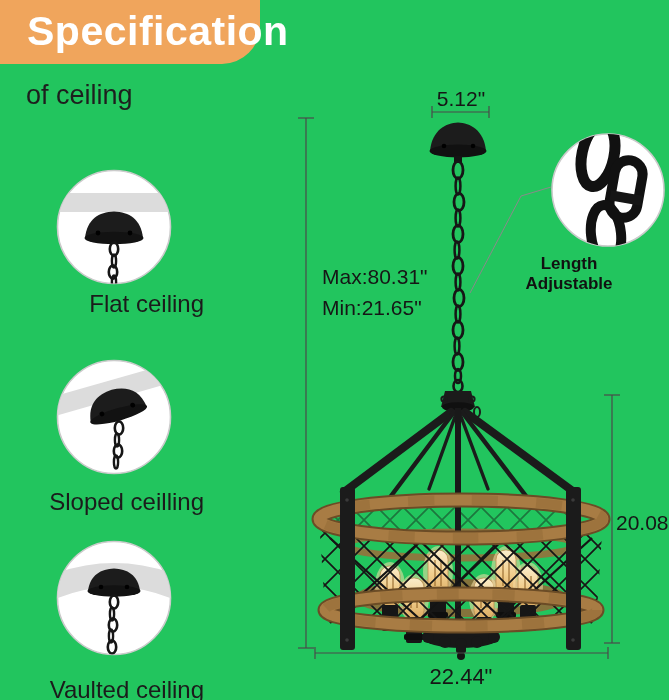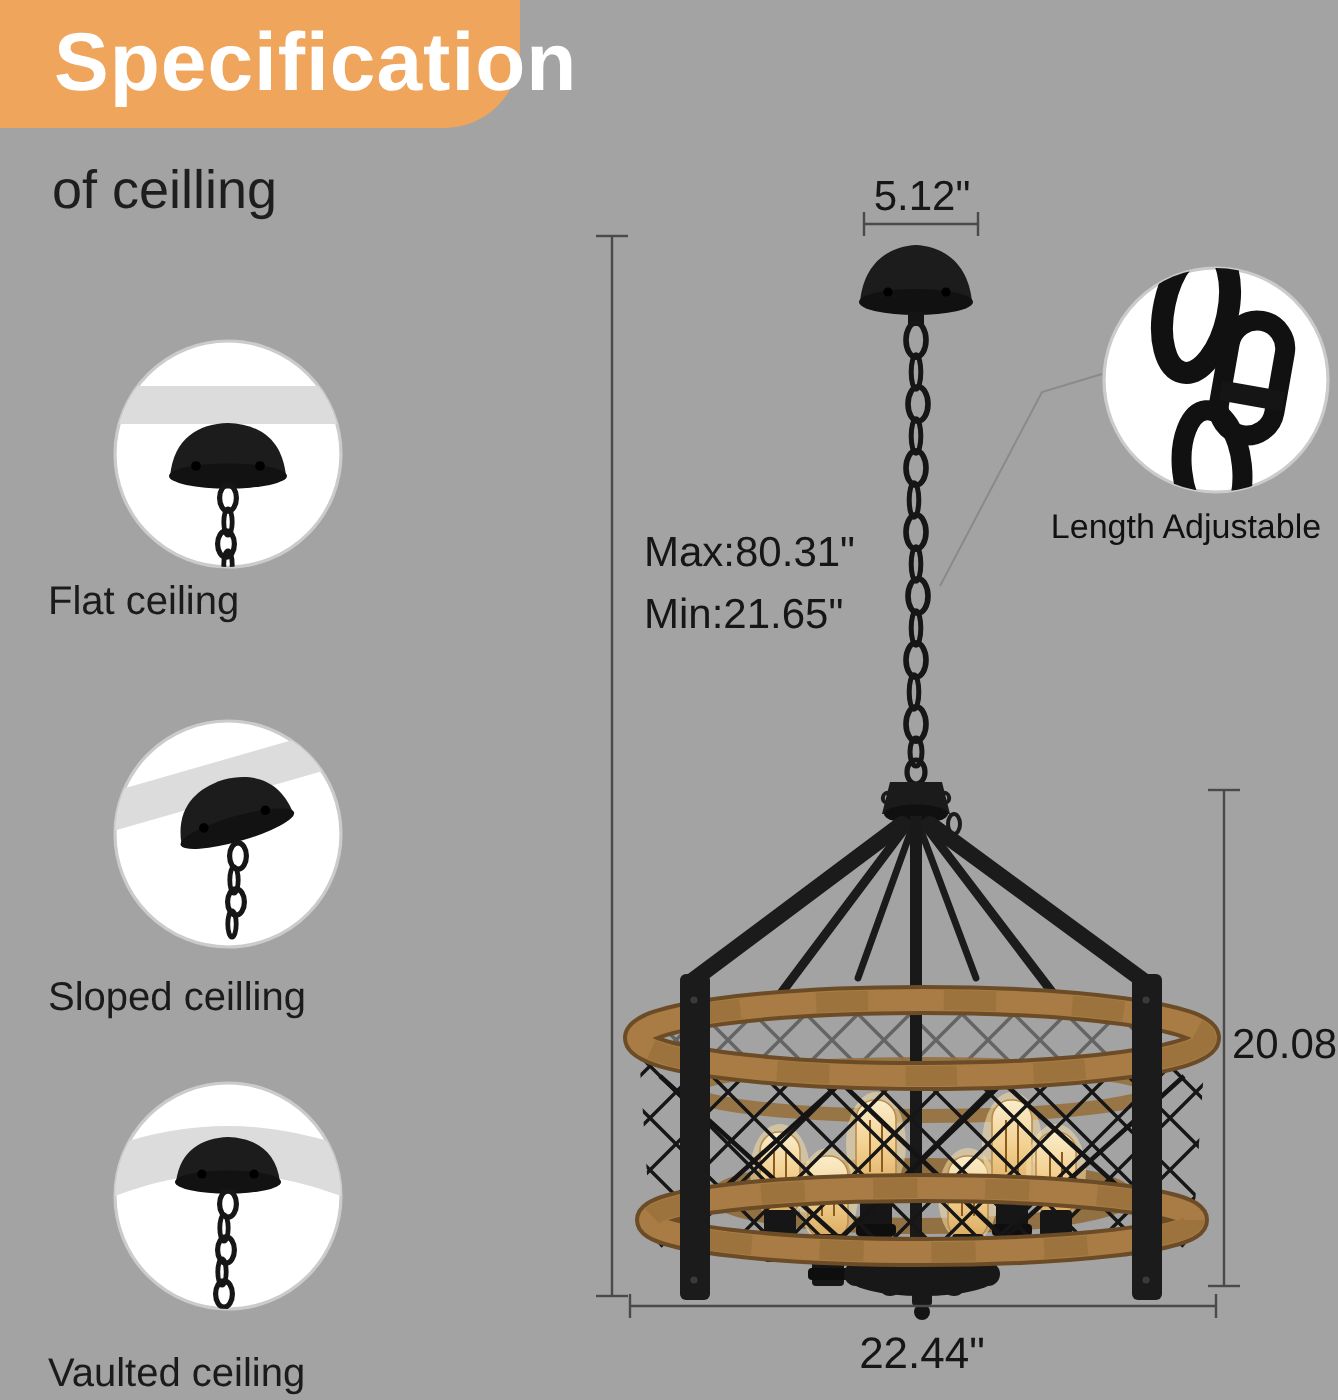--- a/index.html
+++ b/index.html
@@ -1,46 +1,46 @@
 <!DOCTYPE html>
 <html><head>
 <meta charset="utf-8">
 <style>
   html,body{margin:0;padding:0;background:#fff;}
-  .canvas{position:relative;width:669px;height:700px;background:#a3a3a3;overflow:hidden;
+  .canvas{position:relative;width:669px;height:700px;background:#22c55e;overflow:hidden;
           font-family:"Liberation Sans",sans-serif;color:#1a1a1a;}
   
   .banner{position:absolute;left:0;top:0;width:260px;height:64px;background:#F0A55C;
           border-bottom-right-radius:38px;}
   .banner-title{position:absolute;left:27px;top:8px;font-size:41px;font-weight:bold;color:#ffffff;
           letter-spacing:.5px;}
   
   .intro{position:absolute;left:26px;top:77px;font-size:27px;line-height:36px;color:#1e1e1e;}
   
   .fig{position:absolute;left:52px;width:124px;}
   .fig svg{display:block;}
-  .fig-label{position:absolute;width:180px;text-align:left;font-size:20px;color:#1b1b1b;}
+  .fig-label{position:absolute;width:180px;text-align:right;font-size:24px;color:#1b1b1b;}
   
   .dim{position:absolute;font-size:21px;color:#161616;white-space:nowrap;}
   .dim.center{text-align:center;}
-  .callout-label{position:absolute;left:520px;top:254px;width:146px;text-align:center;
-          font-size:17px;font-weight:normal;color:#111;}
+  .callout-label{position:absolute;left:496px;top:254px;width:146px;text-align:center;
+          font-size:17px;font-weight:bold;color:#111;}
   .layer{position:absolute;left:0;top:0;}
 </style>
 </head>
 <body>
 
 <div class="canvas">
 
   <div class="banner">
     <div class="banner-title">Specification</div>
   </div>
 
   <div class="intro">
-    <div>of ceilling</div>
+    <div>of ceiling</div>
   </div>
 
   <div class="fig" style="top:166px;">
     <svg width="124" height="124" viewBox="0 0 124 124">
       <defs>
           <clipPath id="c1">
             <circle cx="62" cy="61" r="56.5"></circle>
           </clipPath>
         </defs>
       <circle cx="62" cy="61" r="56.5" fill="#ffffff" stroke="#CBCBCB" stroke-width="1.6"></circle>

